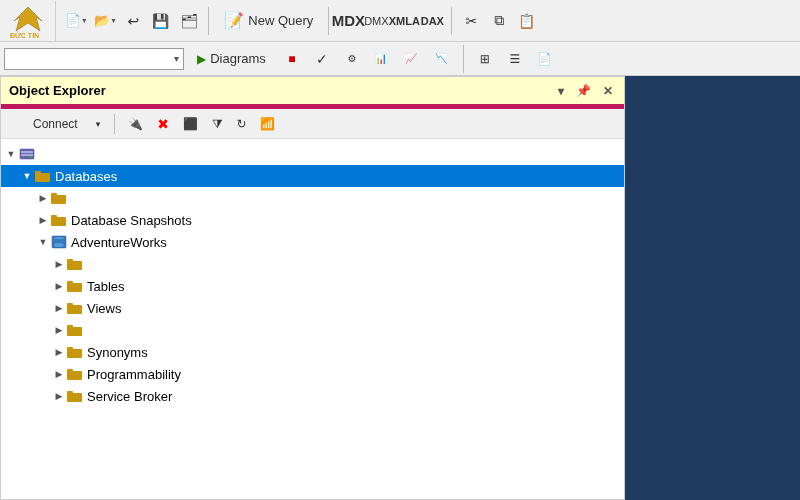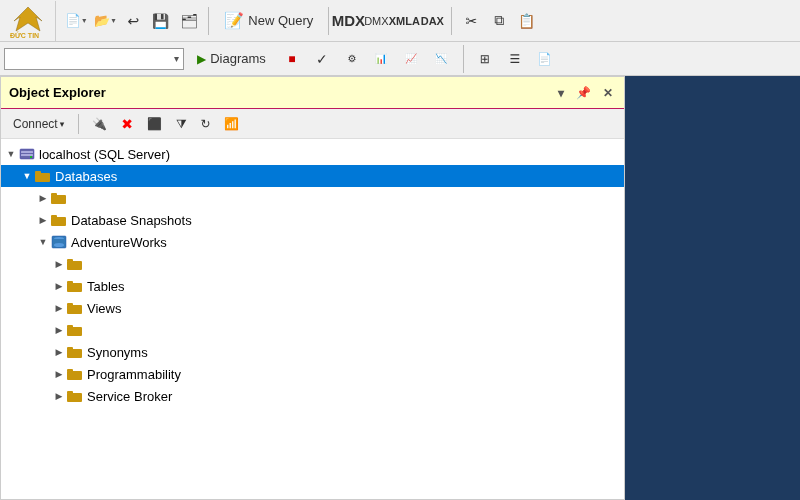--- a/index.html
+++ b/index.html
@@ -131,21 +131,21 @@
     .object-explorer {
       width: 625px;
       background: white;
       border: 1px solid #ccc;
       display: flex;
       flex-direction: column;
       flex-shrink: 0;
     }
     .oe-header {
       background: #ffffcc;
-      border-bottom: 1px solid #be185d;
+      border-bottom: 5px solid #be185d;
       padding: 6px 8px;
       font-size: 13px;
       font-weight: bold;
       color: #000;
       display: flex;
       align-items: center;
       justify-content: space-between;
       height: 32px;
     }
     .oe-header-title {
@@ -181,23 +181,24 @@
       color: #333;
       display: flex;
       align-items: center;
     }
     .connect-btn {
       font-size: 12px;
       color: #333;
       cursor: pointer;
       display: flex;
       align-items: center;
-      gap: 2px;
+      gap: 18px;
       padding: 2px 5px;
       border: 1px solid transparent;
+      margin-left: 20px;
     }
 
     .oe-tree {
       flex: 1;
       overflow-y: auto;
       padding: 4px 0;
       background: white;
     }
 
     .tree-item {
@@ -408,21 +409,20 @@
       <div class="tree-item indent-0">
         <span class="expand-btn">▼</span>
         <span class="item-icon">
           <svg width="16" height="16" viewBox="0 0 16 16">
             <rect x="1" y="3" width="14" height="10" rx="1" fill="#6666aa" stroke="#4444aa" stroke-width="0.5"></rect>
             <rect x="2" y="5" width="12" height="2" rx="0.5" fill="#aaaadd"></rect>
             <rect x="2" y="8" width="12" height="2" rx="0.5" fill="#aaaadd"></rect>
             <circle cx="12" cy="11" r="1" fill="#00cc00"></circle>
           </svg>
         </span>
-        <span class="item-label">localhost (SQL Server)</span>
       </div>
 
       <div class="tree-item indent-1 selected">
         <span class="expand-btn" style="color:white;">▼</span>
         <span class="item-icon">
           <svg width="16" height="16" viewBox="0 0 16 16">
             <rect x="0" y="5" width="15" height="9" rx="1" fill="#c8960c"></rect>
             <rect x="0" y="3" width="6" height="3" rx="1" fill="#c8960c"></rect>
           </svg>
         </span>

